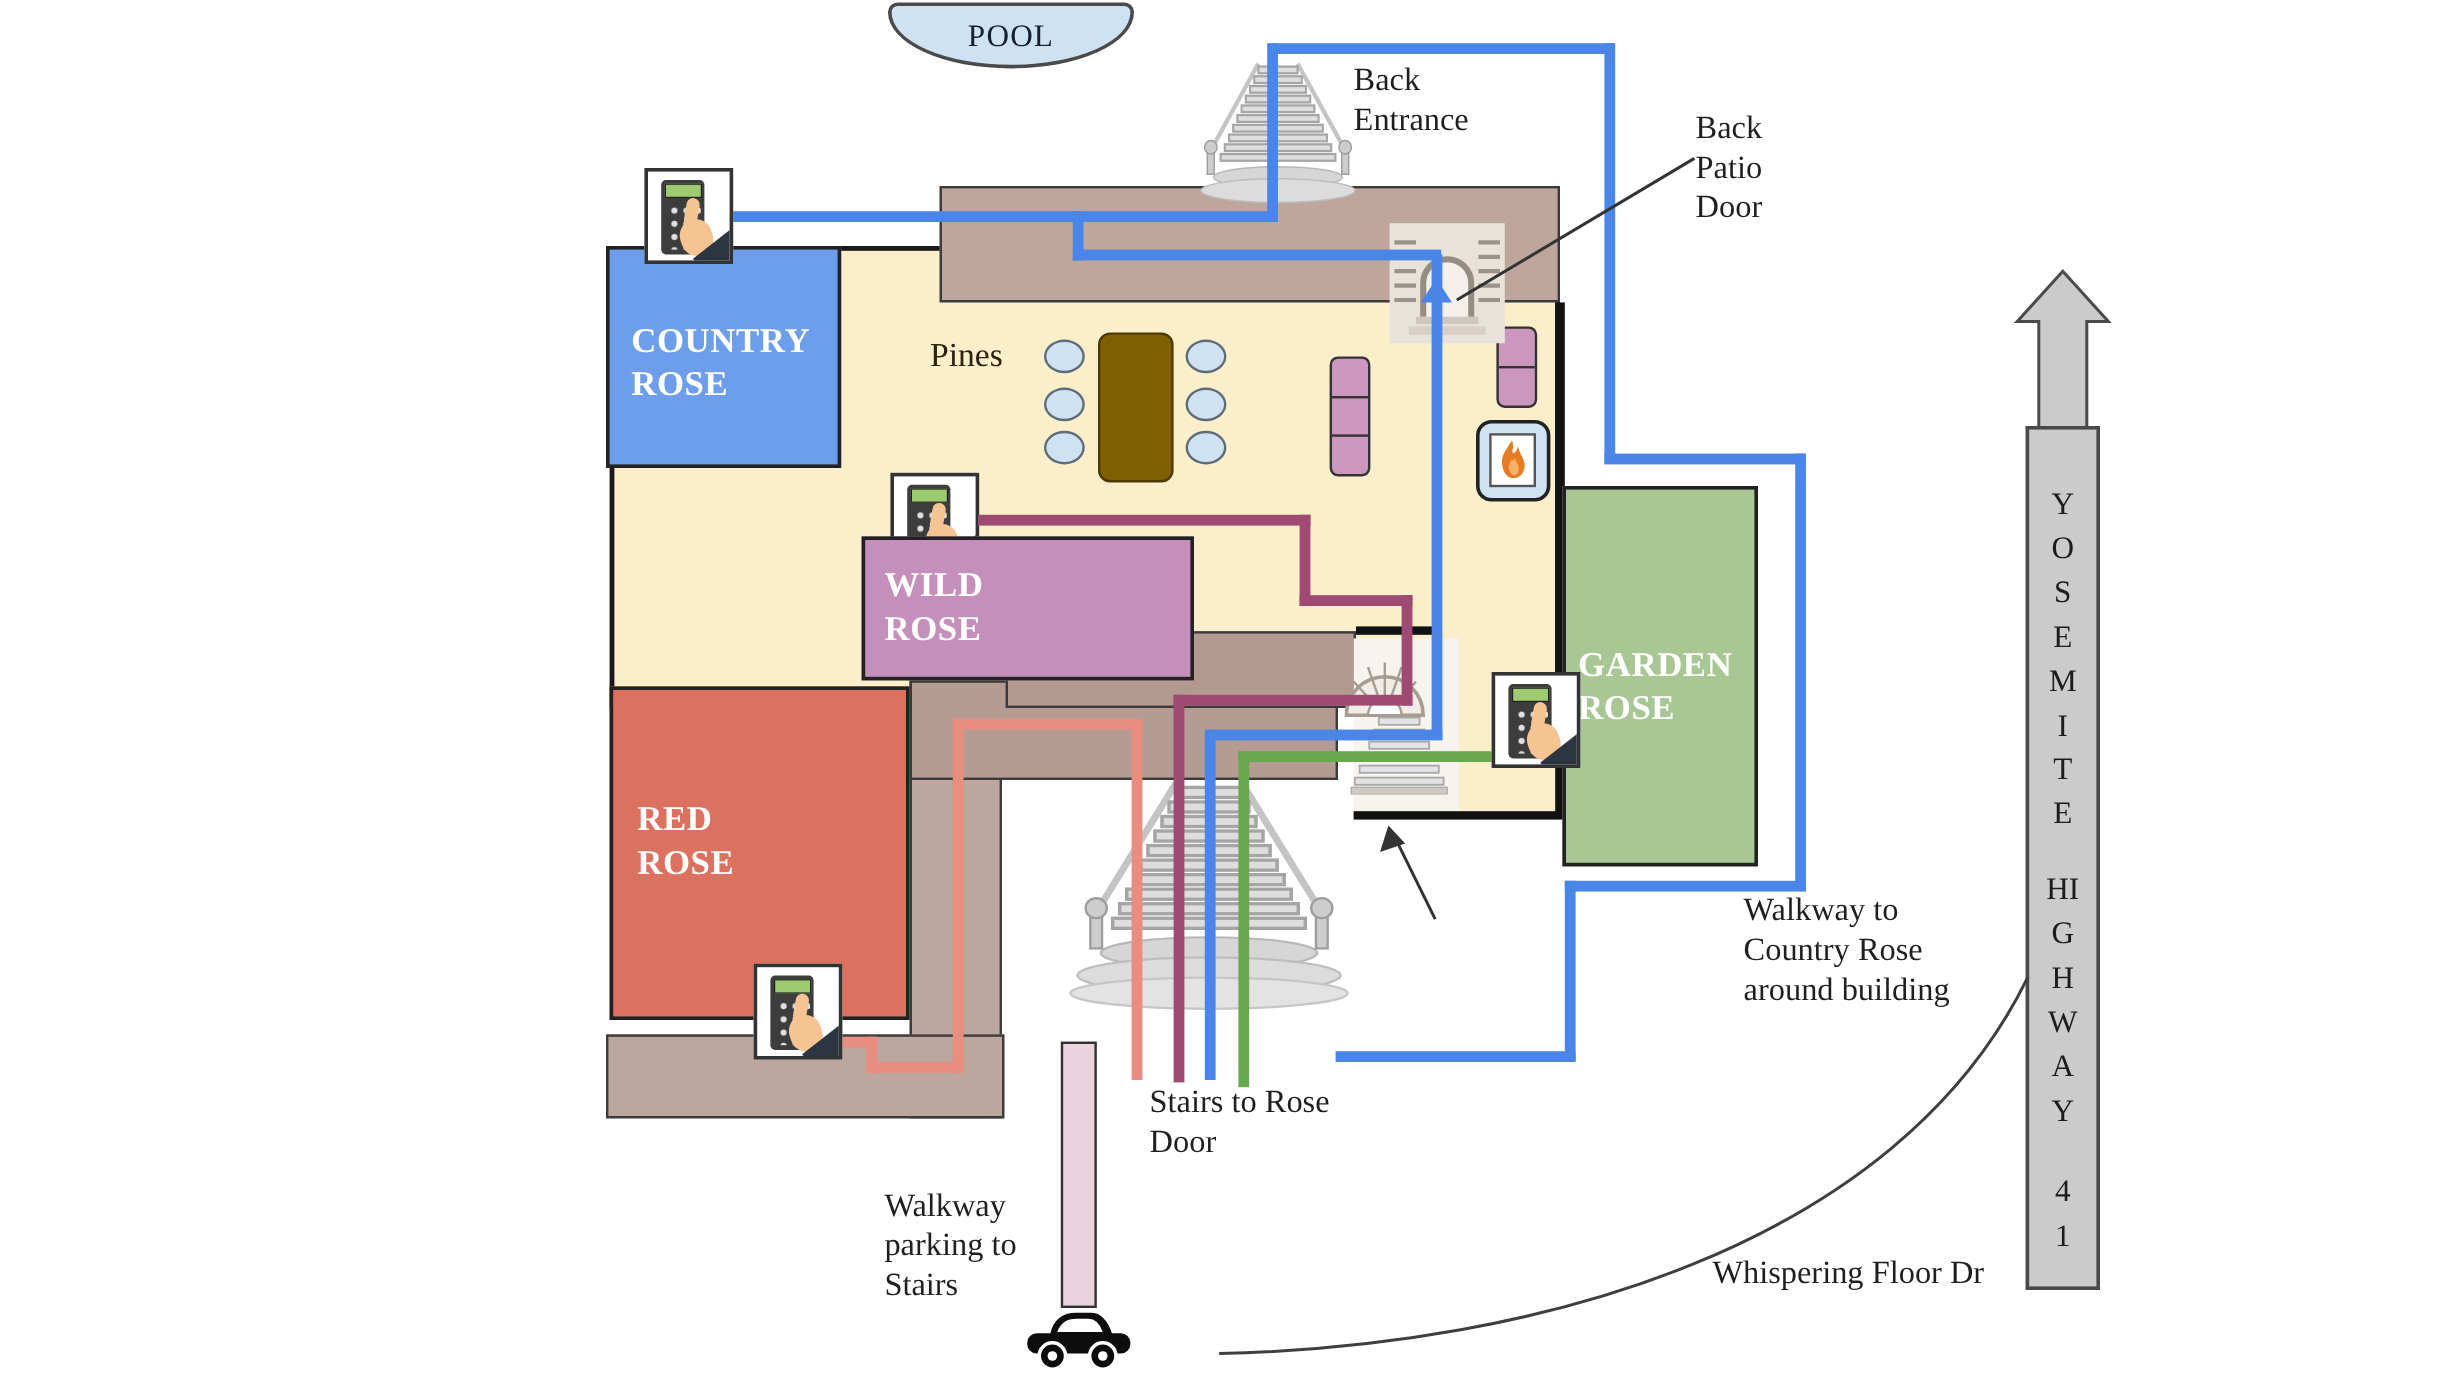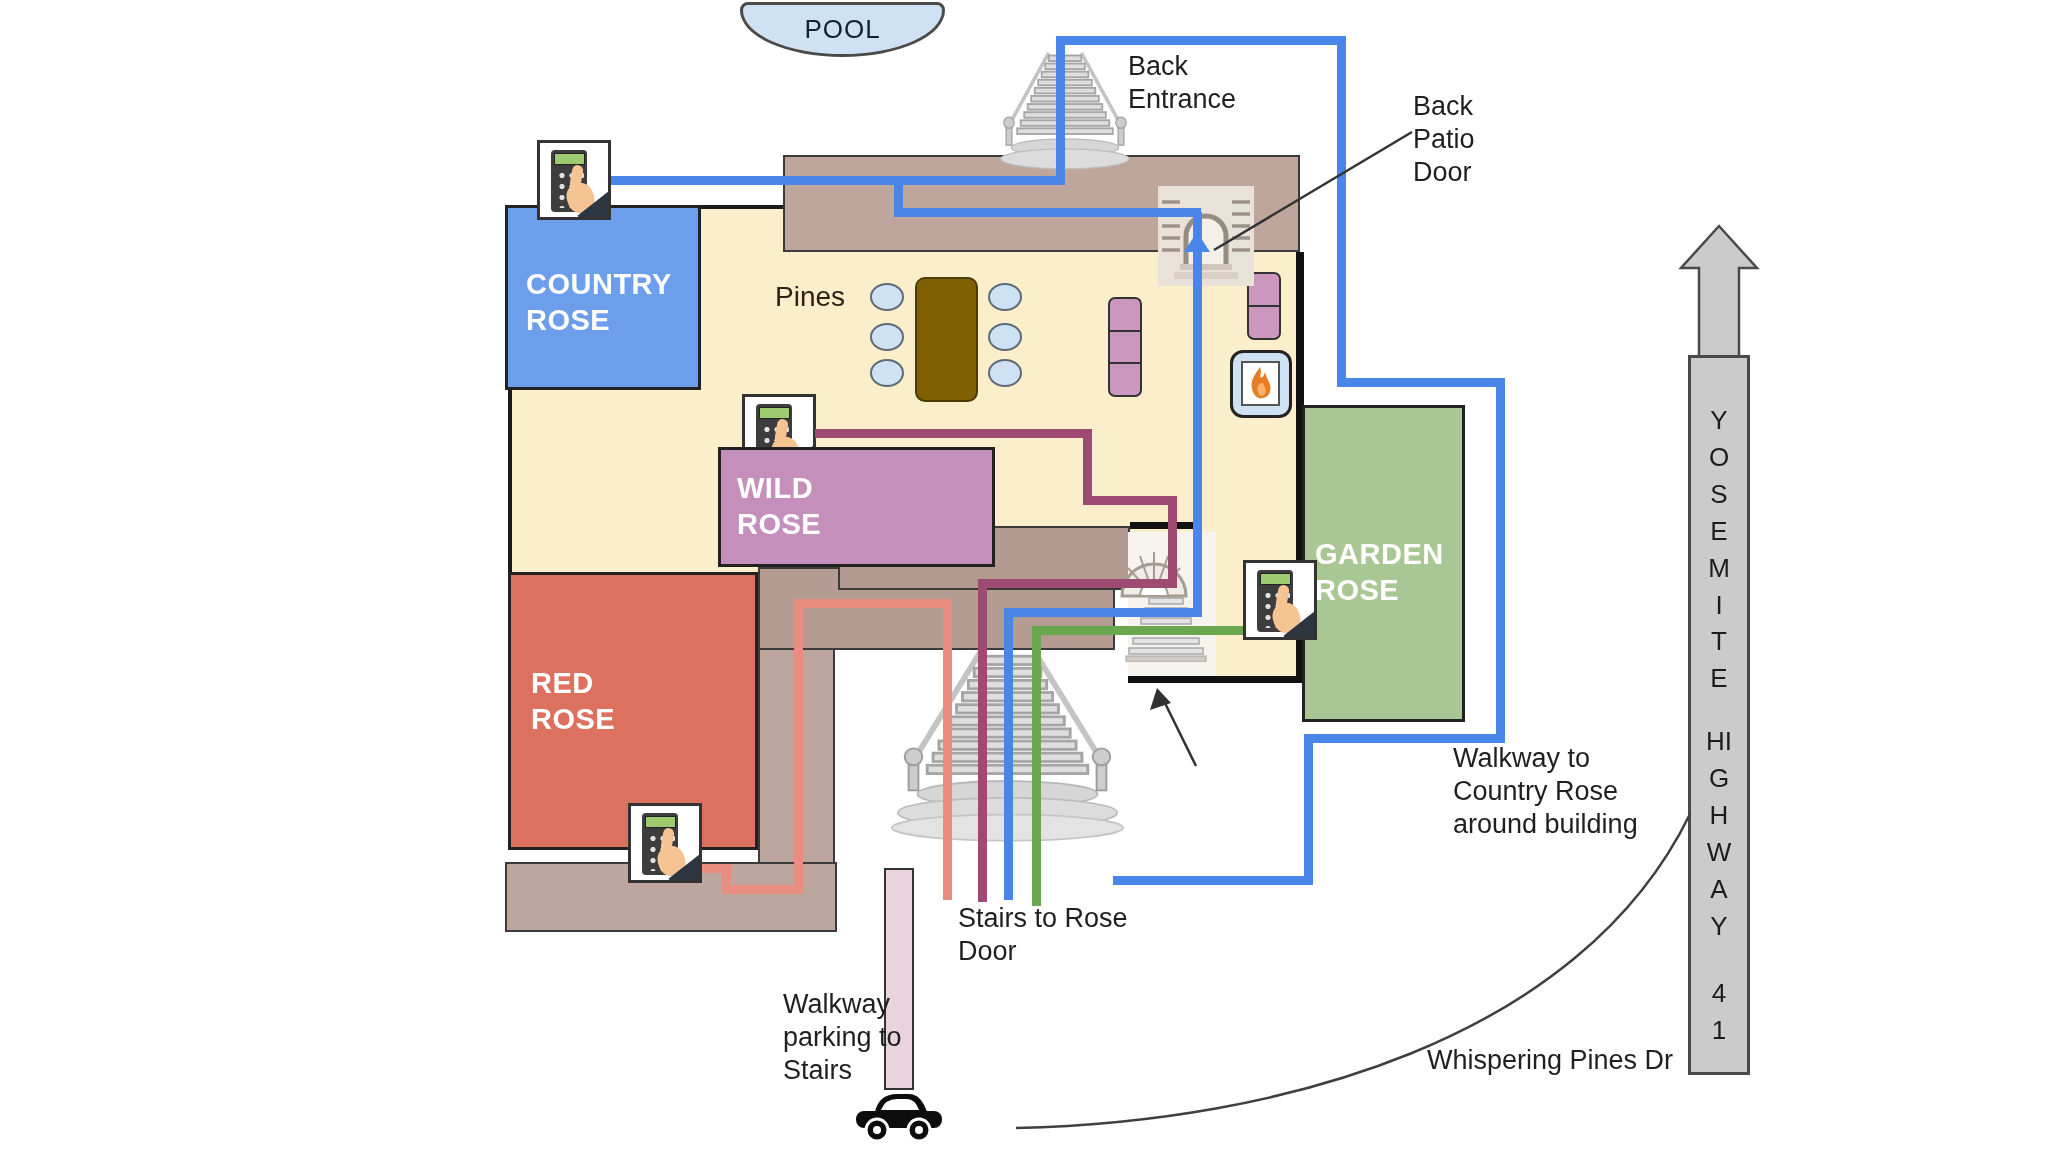--- a/index.html
+++ b/index.html
@@ -1,17 +1,17 @@
 <!DOCTYPE html>
 <html><head>
 <meta charset="utf-8">
 <style>
   html,body{margin:0;padding:0;background:#fff;}
   .canvas{position:relative;width:2047px;height:1152px;background:#ffffff;overflow:hidden;
-          font-family:Liberation Sans, sans-serif;}
+          font-family:Liberation Serif, serif;}
   .abs{position:absolute;}
   
   .bldg{position:absolute;background:#fbeeca;border:4px solid #1a1a1a;box-sizing:border-box;z-index:0;}
   .tan{position:absolute;box-sizing:border-box;border:2.5px solid #3b3b3b;z-index:1;}
   .wall{position:absolute;background:#111;z-index:3;}
   
   .room{position:absolute;box-sizing:border-box;border:3px solid #222;z-index:3;}
   .room-label{position:absolute;white-space:pre-line;color:#fff;font-weight:bold;
               font-size:29px;line-height:1.25;letter-spacing:.5px;}
   
@@ -349,18 +349,18 @@
   <div class="note" style="left:1128px;top:50px;">Back
 Entrance</div>
   <div class="note" style="left:1413px;top:90px;">Back
 Patio
 Door</div>
   <div class="note" style="left:1408px;top:742px;margin-left:45px;">Walkway to
 Country Rose
 around building</div>
   <div class="note" style="left:958px;top:902px;">Stairs to Rose
 Door</div>
-  <div class="note" style="left:737px;top:988px;margin-left:46px;">Walkway
+  <div class="note" style="left:737px;top:988px;">Walkway
 parking to
 Stairs</div>
-  <div class="note" style="left:1427px;top:1044px;">Whispering Pines Dr</div>
+  <div class="note" style="left:1427px;top:1044px;">Whispering Floor Dr</div>
 
 </div>
 
 </body></html>

